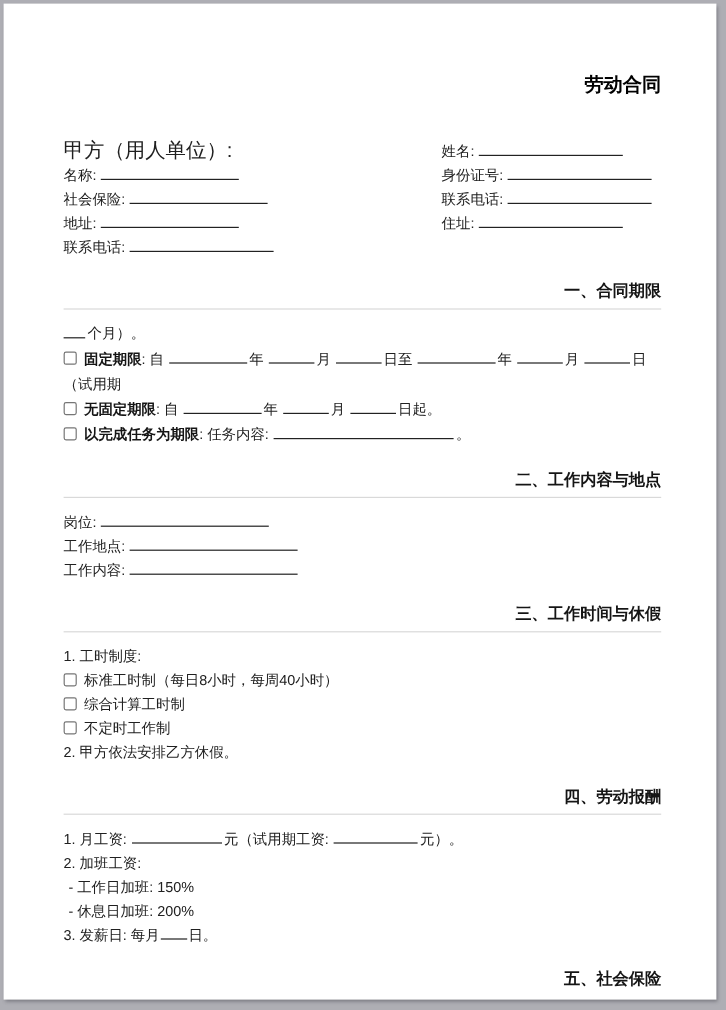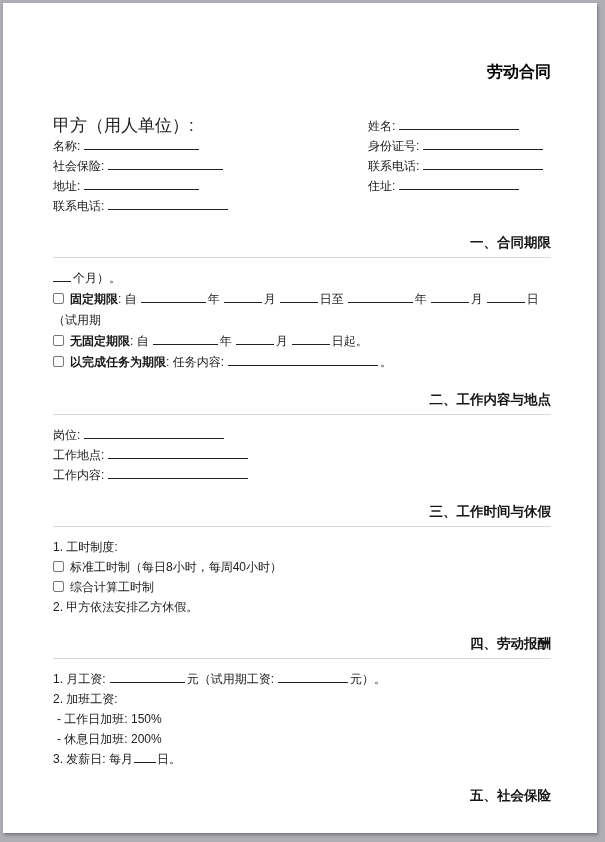--- a/index.html
+++ b/index.html
@@ -96,20 +96,21 @@
   <div class="frow"><span>岗位:</span><span class="blank w140"></span></div>
   <div class="frow"><span>工作地点:</span><span class="blank w140"></span></div>
   <div class="frow"><span>工作内容:</span><span class="blank w140"></span></div>
 
   <div class="section-h">三、工作时间与休假</div>
   <hr class="rule">
 
   <div>1. 工时制度:</div>
   <div><input type="checkbox" class="cb" style=""><span>标准工时制（每日8小时，每周40小时）</span></div>
   <div><input type="checkbox" class="cb" style=""><span>综合计算工时制</span></div>
+  <div><input type="checkbox" class="cb" style=""><span>不定时工作制</span></div>
   <div>2. 甲方依法安排乙方休假。</div>
 
   <div class="section-h">四、劳动报酬</div>
   <hr class="rule">
 
   <div><span>1. 月工资:</span><span class="blank w75"></span><span>元（试用期工资:</span><span class="blank w70"></span><span>元）。</span></div>
   <div>2. 加班工资:</div>
   <div class="indent">- 工作日加班: 150%</div>
   <div class="indent">- 休息日加班: 200%</div>
   <div><span>3. 发薪日: 每月</span><span class="blank w22" style="margin-left:1px;margin-right:1px"></span><span>日。</span></div>

